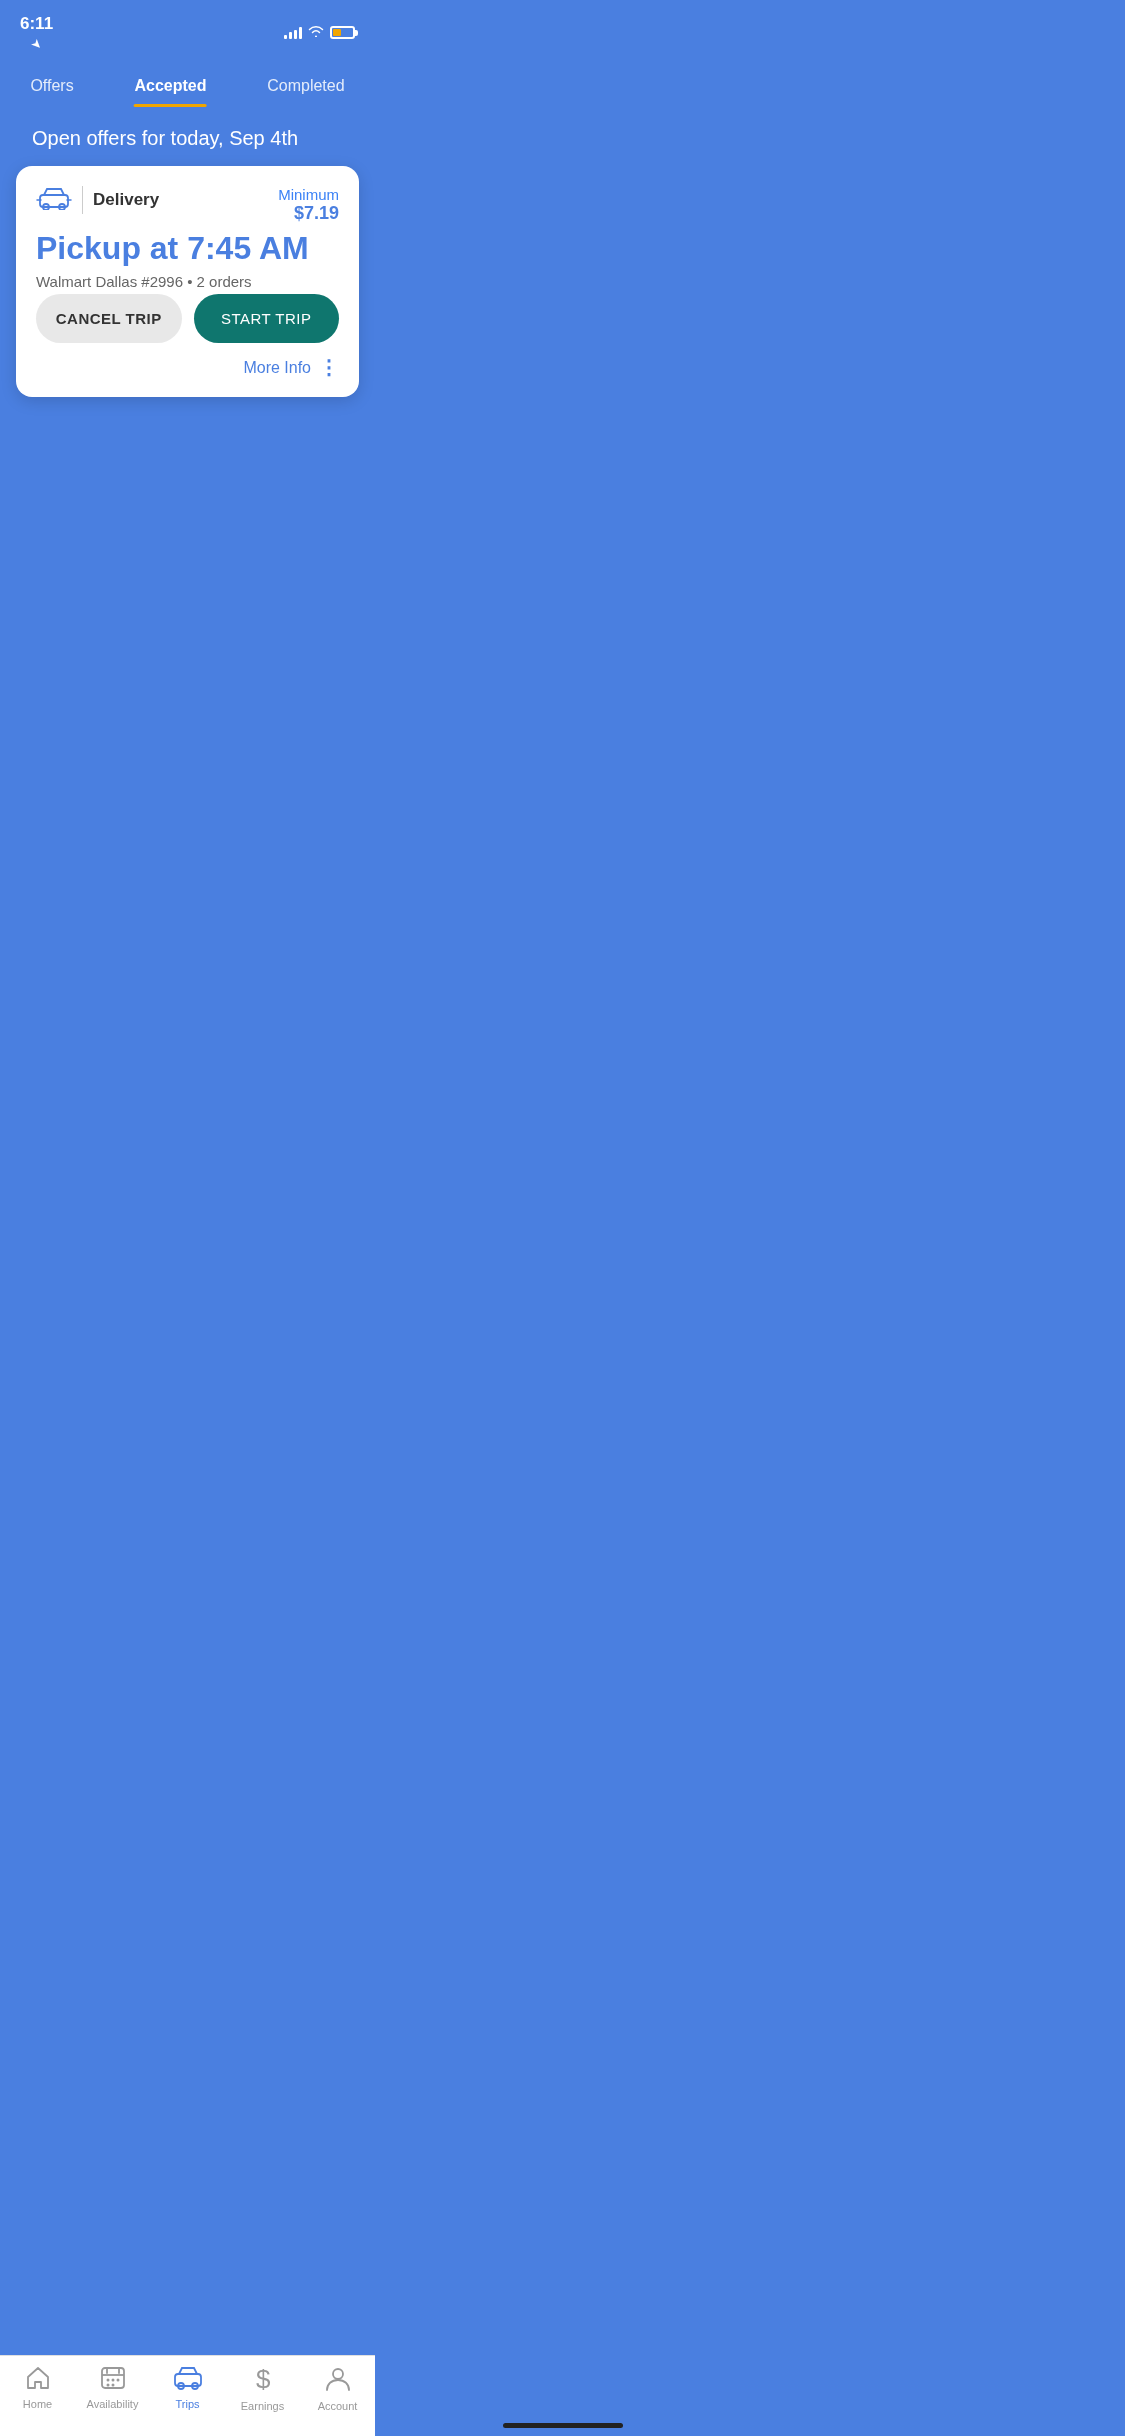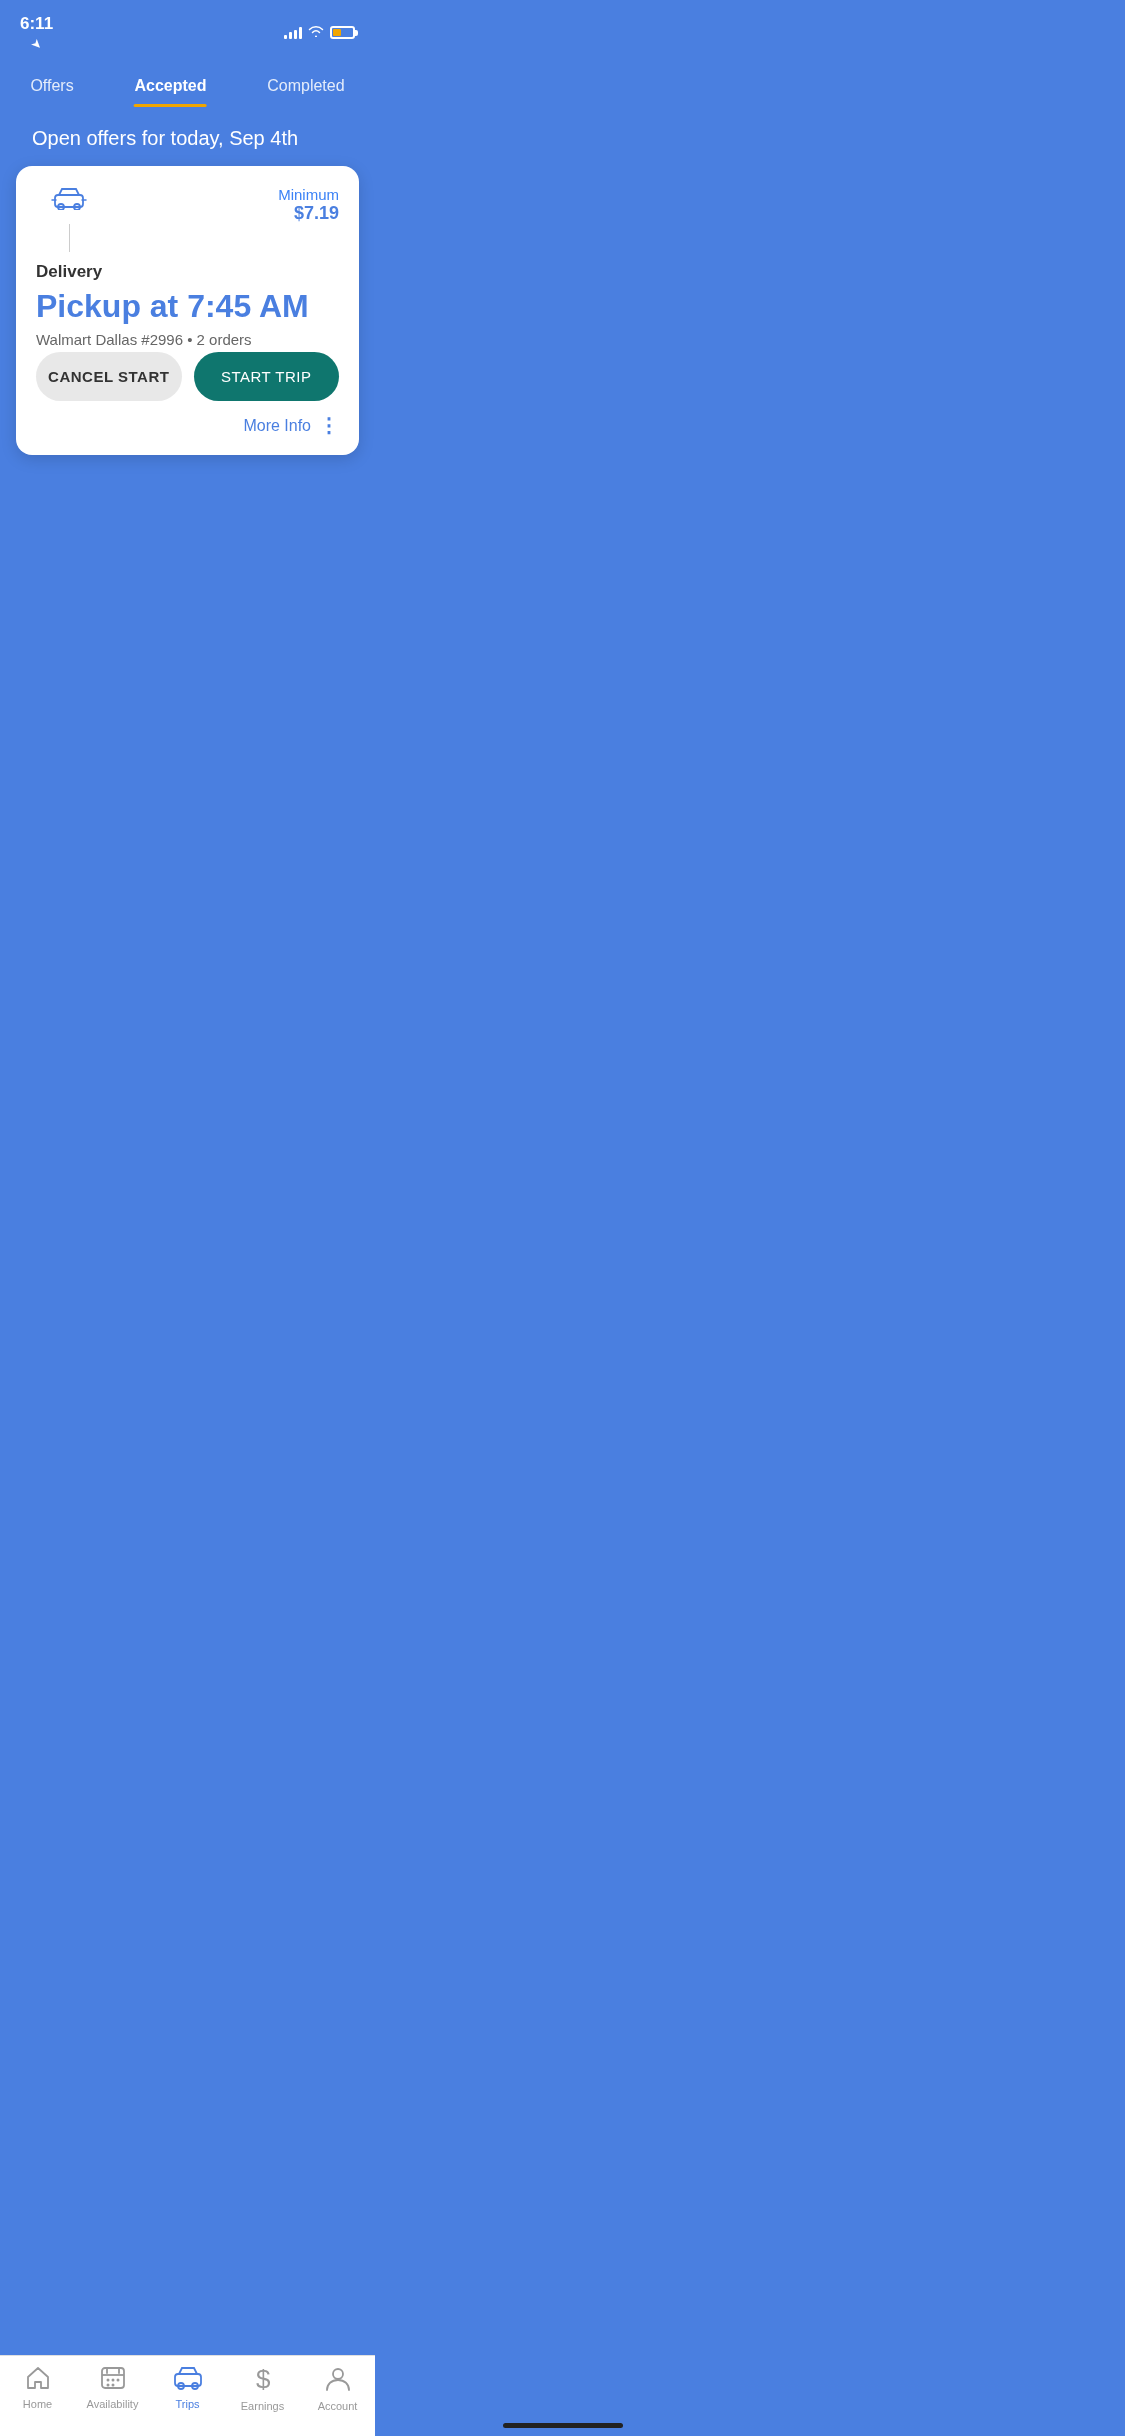--- a/index.html
+++ b/index.html
@@ -140,21 +140,20 @@
       display: flex;
       justify-content: space-between;
       align-items: flex-start;
       margin-bottom: 6px;
     }
 
     .card-type-row {
       display: flex;
       align-items: center;
       gap: 10px;
-      flex-direction: column;
     }
 
     .car-icon-wrapper {
       color: #4a7fe0;
     }
 
     .divider-vertical {
       width: 1px;
       height: 28px;
       background: #ccc;
@@ -346,21 +345,21 @@
     <div class="minimum-block">
       <div class="minimum-label">Minimum</div>
       <div class="minimum-amount">$7.19</div>
     </div>
   </div>
 
   <div class="pickup-time">Pickup at 7:45 AM</div>
   <div class="store-info">Walmart Dallas #2996 • 2 orders</div>
 
   <div class="card-buttons">
-    <button class="btn-cancel">CANCEL START</button>
+    <button class="btn-cancel">CANCEL TRIP</button>
     <button class="btn-start">START TRIP</button>
   </div>
 
   <div class="card-footer">
     <span class="more-info-text">More Info</span>
     <span class="more-info-dots">⋮</span>
   </div>
 </div>
 
 <div class="bottom-nav">

